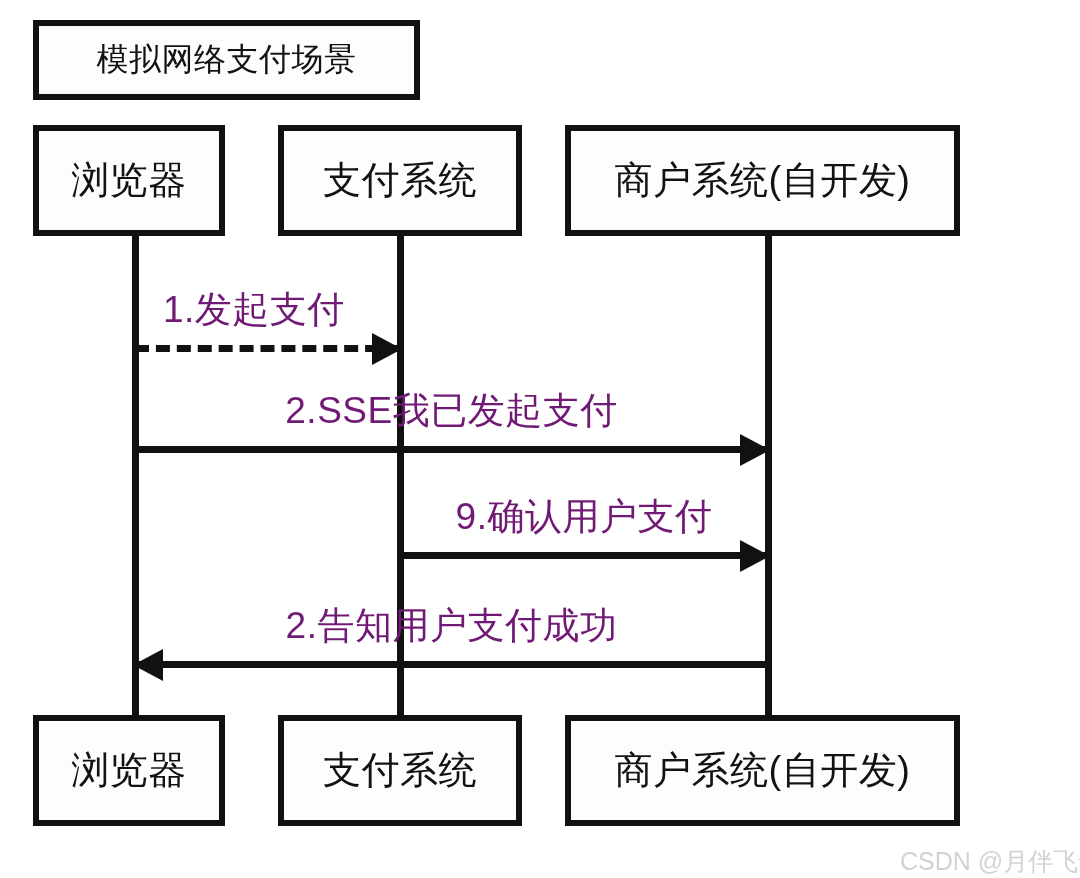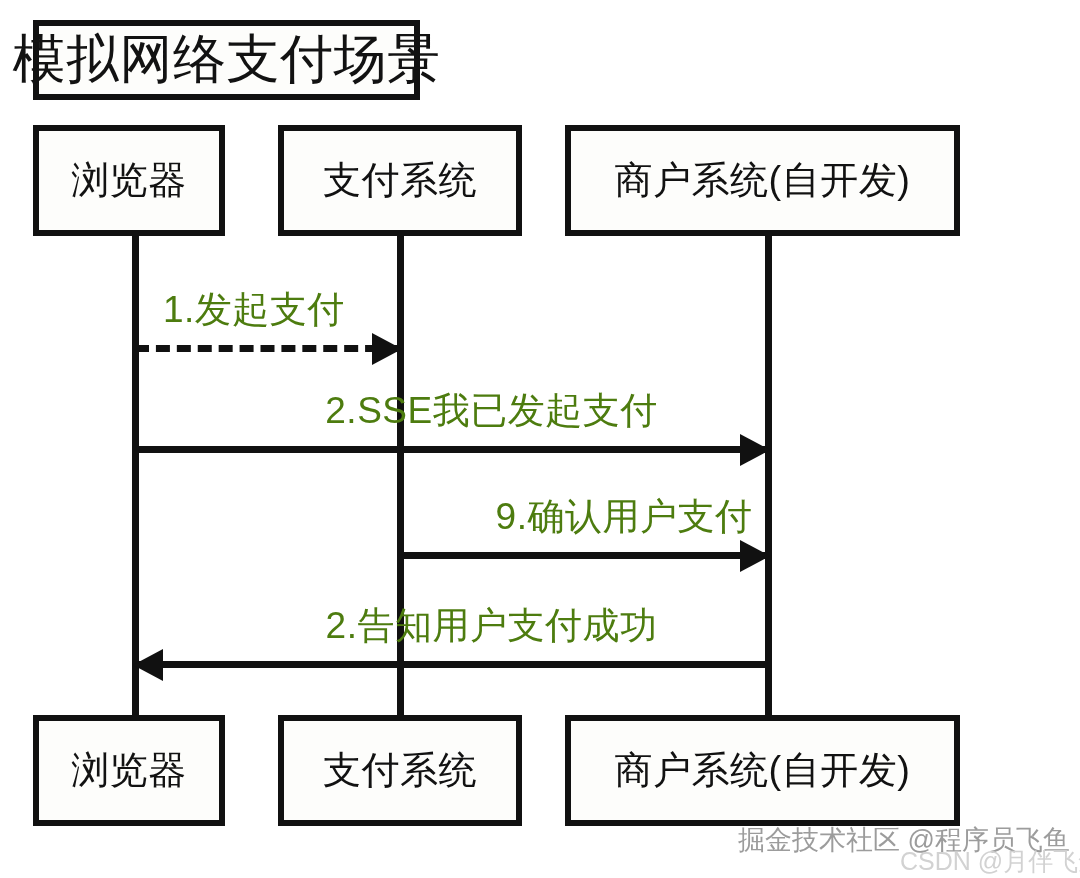--- a/index.html
+++ b/index.html
@@ -26,21 +26,21 @@
     background: #fdfdfb;
     display: flex;
     align-items: center;
     justify-content: center;
     color: #121212;
     font-weight: 400;
     letter-spacing: 0.5px;
     white-space: nowrap;
     z-index: 5;
   }
-  .box.title-box   { left: 33px;  top: 20px;  width: 387px; height: 80px;  font-size: 53px; }
+  .box.title-box   { left: 33px;  top: 20px;  width: 387px; height: 80px;  font-size: 32px; }
   .box.actor-top-0 { left: 33px;  top: 125px; width: 192px; height: 111px; font-size: 38px; }
   .box.actor-top-1 { left: 278px; top: 125px; width: 244px; height: 111px; font-size: 38px; }
   .box.actor-top-2 { left: 565px; top: 125px; width: 395px; height: 111px; font-size: 38px; }
   .box.actor-bot-0 { left: 33px;  top: 715px; width: 192px; height: 111px; font-size: 38px; }
   .box.actor-bot-1 { left: 278px; top: 715px; width: 244px; height: 111px; font-size: 38px; }
   .box.actor-bot-2 { left: 565px; top: 715px; width: 395px; height: 111px; font-size: 38px; }
 
   
   .lifeline {
     position: absolute;
@@ -84,26 +84,26 @@
     border-left: 30px solid #111111;
   }
   .msg .head.left {
     left: -2px;
     border-right: 30px solid #111111;
   }
   .msg .label {
     position: absolute;
     bottom: 10px;
     font-size: 37px;
-    color: #4d7c0f;
+    color: #701a75;
     white-space: nowrap;
     letter-spacing: 0.5px;
   }
   .msg .label.pos-left   { left: 28px; }
-  .msg .label.pos-center { left: 50%; transform: translateX(-50%); margin-left: 40px; }
+  .msg .label.pos-center { left: 50%; transform: translateX(-50%); }
 
   
   .msg.m0 { left: 135px; width: 265px; top: 345px; }
   .msg.m1 { left: 135px; width: 633px; top: 446px; }
   .msg.m2 { left: 400px; width: 368px; top: 552px; }
   .msg.m3 { left: 135px; width: 633px; top: 661px; }
 
   
   .watermark {
     position: absolute;
@@ -175,16 +175,15 @@
   <div class="box actor-bot-0">
     <span>浏览器</span>
   </div>
   <div class="box actor-bot-1">
     <span>支付系统</span>
   </div>
   <div class="box actor-bot-2">
     <span>商户系统(自开发)</span>
   </div>
 
-  <div class="watermark wm-juejin">掘金技术社区 @程序员飞鱼</div>
   <div class="watermark wm-csdn">CSDN @月伴飞鱼</div>
 
 </div>
 
 </body></html>

